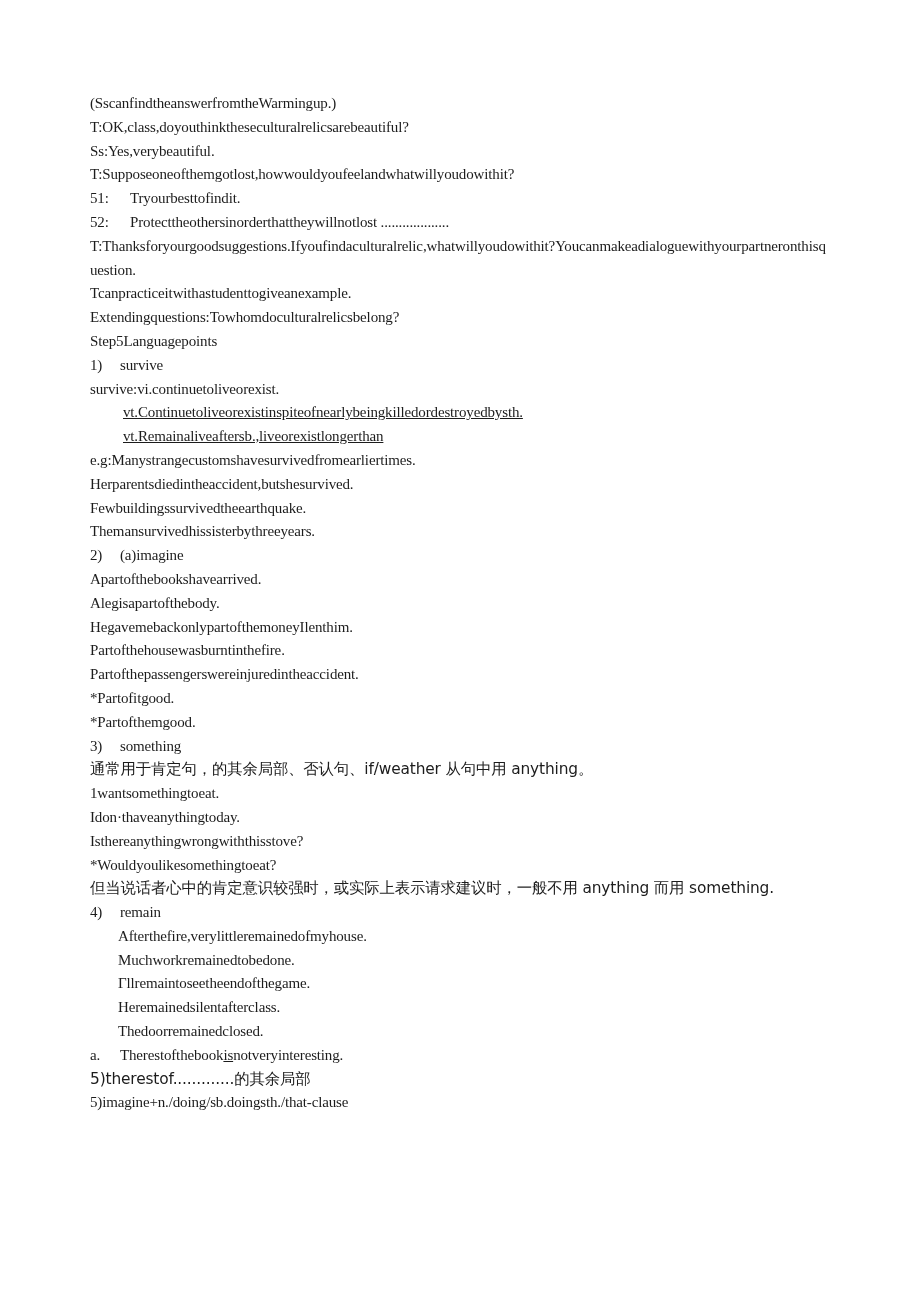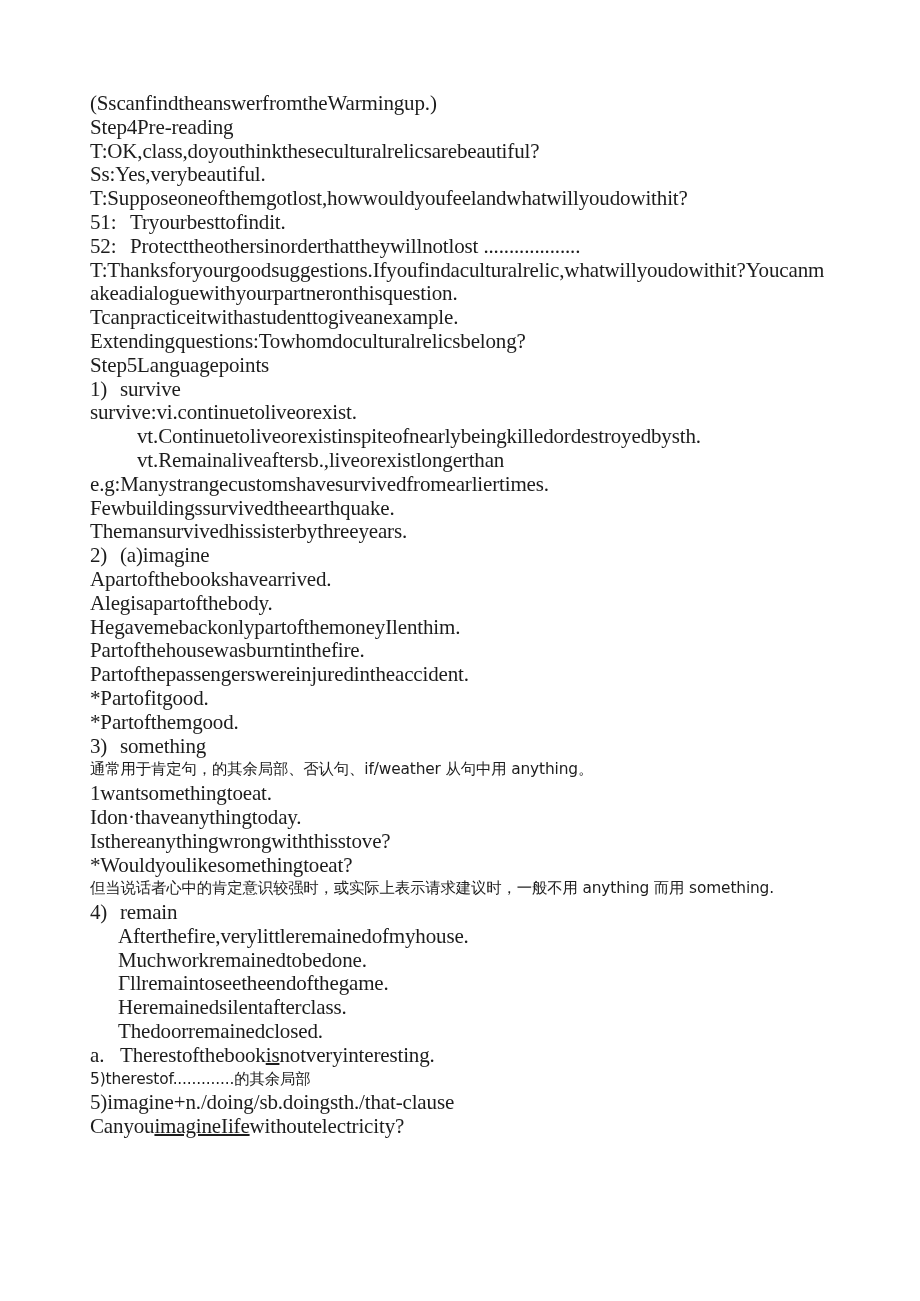--- a/index.html
+++ b/index.html
@@ -26,33 +26,33 @@
   }
 
   #doc-body {
     position: absolute;
     left: 90px;
     top: 92px;
     width: 740px;
   }
 
   .ln {
-    font-size: 21px;
+    font-size: 15px;
     line-height: 23.8px;
     letter-spacing: -0.15px;
     white-space: pre-wrap;
     word-break: break-all;
     color: #1c1c1c;
     -webkit-font-smoothing: none;
   }
 
   
   .ind0 { margin-left: 0px; }
   .ind1 { margin-left: 28px; }
-  .ind2 { margin-left: 47px; }
+  .ind2 { margin-left: 33px; text-decoration: underline; }
 
   
   .lbl {
     display: inline-block;
     min-width: 30px;
   }
   .lbl-wide {
     display: inline-block;
     min-width: 40px;
   }
@@ -64,38 +64,38 @@
     font-size: 15.4px;
   }
 </style>
 </head>
 <body>
 
 <div id="doc-page">
   <div id="doc-body">
 
     <div class="ln ind0">(SscanfindtheanswerfromtheWarmingup.)</div>
-    <div class="ln ind0">Step4Pre-reading</div>
     <div class="ln ind0">T:OK,class,doyouthinktheseculturalrelicsarebeautiful?</div>
     <div class="ln ind0">Ss:Yes,verybeautiful.</div>
     <div class="ln ind0">T:Supposeoneofthemgotlost,howwouldyoufeelandwhatwillyoudowithit?</div>
 
     <div class="ln ind0"><span class="lbl-wide">51:</span><span>Tryourbesttofindit.</span></div>
     <div class="ln ind0"><span class="lbl-wide">52:</span><span>Protecttheothersinorderthattheywillnotlost ...................</span></div>
 
     <div class="ln ind0">T:Thanksforyourgoodsuggestions.Ifyoufindaculturalrelic,whatwillyoudowithit?Youcanmakeadialoguewithyourpartneronthisquestion.</div>
     <div class="ln ind0">Tcanpracticeitwithastudenttogiveanexample.</div>
     <div class="ln ind0">Extendingquestions:Towhomdoculturalrelicsbelong?</div>
     <div class="ln ind0">Step5Languagepoints</div>
 
     <div class="ln ind0"><span class="lbl">1)</span><span>survive</span></div>
     <div class="ln ind0">survive:vi.continuetoliveorexist.</div>
     <div class="ln ind2">vt.Continuetoliveorexistinspiteofnearlybeingkilledordestroyedbysth.</div>
     <div class="ln ind2">vt.Remainaliveaftersb.,liveorexistlongerthan</div>
     <div class="ln ind0">e.g:Manystrangecustomshavesurvivedfromearliertimes.</div>
+    <div class="ln ind0">Herparentsdiedintheaccident,butshesurvived.</div>
     <div class="ln ind0">Fewbuildingssurvivedtheearthquake.</div>
     <div class="ln ind0">Themansurvivedhissisterbythreeyears.</div>
 
     <div class="ln ind0"><span class="lbl">2)</span><span>(a)imagine</span></div>
     <div class="ln ind0">Apartofthebookshavearrived.</div>
     <div class="ln ind0">Alegisapartofthebody.</div>
     <div class="ln ind0">HegavemebackonlypartofthemoneyIlenthim.</div>
     <div class="ln ind0">Partofthehousewasburntinthefire.</div>
     <div class="ln ind0">Partofthepassengerswereinjuredintheaccident.</div>
     <div class="ln ind0">*Partofitgood.</div>
@@ -113,16 +113,15 @@
     <div class="ln ind1">Afterthefire,verylittleremainedofmyhouse.</div>
     <div class="ln ind1">Muchworkremainedtobedone.</div>
     <div class="ln ind1">Γllremaintoseetheendofthegame.</div>
     <div class="ln ind1">Heremainedsilentafterclass.</div>
     <div class="ln ind1">Thedoorremainedclosed.</div>
 
     <div class="ln ind0"><span class="lbl">a.</span><span>Therestofthebook</span><span class="u">is</span><span>notveryinteresting.</span></div>
 
     <div class="ln ind0 cjk">5)therestof.............的其余局部</div>
     <div class="ln ind0">5)imagine+n./doing/sb.doingsth./that-clause</div>
-    <div class="ln ind0"><span>Canyou</span><span class="u">imagineIife</span><span>withoutelectricity?</span></div>
 
   </div>
 </div>
 
 </body></html>

